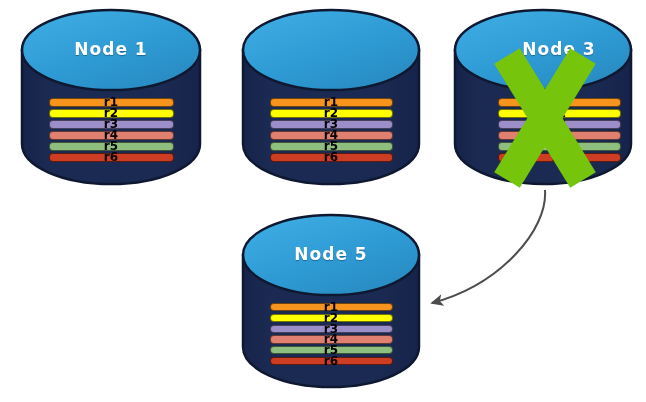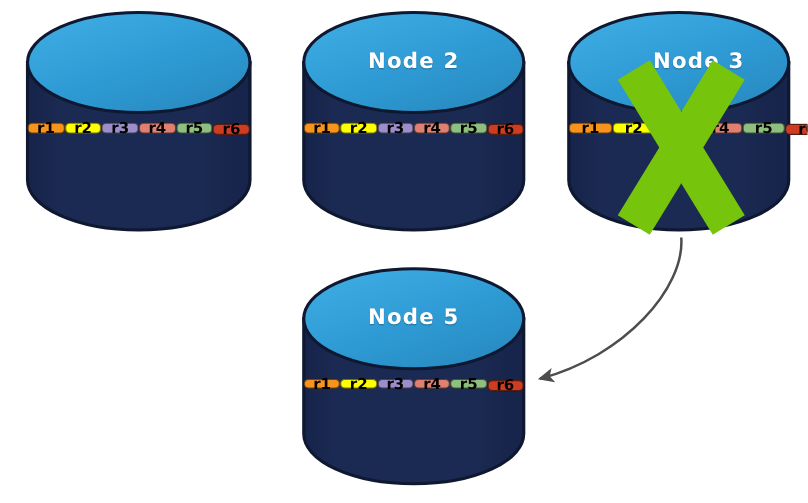--- a/index.html
+++ b/index.html
@@ -43,21 +43,21 @@
     letter-spacing: 1px;
     text-shadow: 0 1px 1px rgba(0,0,0,0.30);
     pointer-events: none;
   }
 
   .rows {
     position: absolute;
     left: 0;
     width: 100%;
     display: flex;
-    flex-direction: row;
+    flex-direction: column;
     align-items: center;
   }
 
   .row-bar {
     position: relative;
     border-radius: 4px;
     border: 1px solid rgba(0,0,0,0.55);
     box-sizing: border-box;
     text-align: center;
     color: #000000;
@@ -98,20 +98,21 @@
             <stop offset="55%" stop-color="#2E9AD4"></stop>
             <stop offset="100%" stop-color="#2889BF"></stop>
           </linearGradient>
         </defs>
         <path d="M 0 42
      L 0 136
      A 89 40 0 0 0 178 136
      L 178 42 Z" fill="url(#bodyg0)" stroke="#0E1830" stroke-width="2.5"></path>
         <ellipse cx="89" cy="42" rx="89" ry="40" fill="url(#topg0)" stroke="#0E1830" stroke-width="2.5"></ellipse>
       </svg>
+      <div class="node-label" style="top: 31px;">Node 1</div>
       <div class="rows" style="top: 90px;">
         <div class="row-bar" style="background: rgb(247, 148, 30); width: 125px; height: 8.6px; line-height: 6.6px; margin-bottom: 2.5px;">r1</div>
         <div class="row-bar" style="background: rgb(255, 255, 0); width: 125px; height: 8.6px; line-height: 6.6px; margin-bottom: 2.5px;">r2</div>
         <div class="row-bar" style="background: rgb(155, 142, 201); width: 125px; height: 8.6px; line-height: 6.6px; margin-bottom: 2.5px;">r3</div>
         <div class="row-bar" style="background: rgb(224, 128, 112); width: 125px; height: 8.6px; line-height: 6.6px; margin-bottom: 2.5px;">r4</div>
         <div class="row-bar" style="background: rgb(143, 191, 127); width: 125px; height: 8.6px; line-height: 6.6px; margin-bottom: 2.5px;">r5</div>
         <div class="row-bar" style="background: rgb(204, 61, 35); width: 125px; height: 8.6px; line-height: 6.6px; margin-bottom: 0px;">r6</div>
       </div>
     </div>
     <div class="node" style="left: 243px; top: 8px; width: 176px; height: 178px;">
@@ -128,21 +129,20 @@
             <stop offset="55%" stop-color="#2E9AD4"></stop>
             <stop offset="100%" stop-color="#2889BF"></stop>
           </linearGradient>
         </defs>
         <path d="M 0 42
      L 0 136
      A 88 40 0 0 0 176 136
      L 176 42 Z" fill="url(#bodyg1)" stroke="#0E1830" stroke-width="2.5"></path>
         <ellipse cx="88" cy="42" rx="88" ry="40" fill="url(#topg1)" stroke="#0E1830" stroke-width="2.5"></ellipse>
       </svg>
-      <div class="node-label" style="top: 31px;">Node 2</div>
       <div class="rows" style="top: 90px;">
         <div class="row-bar" style="background: rgb(247, 148, 30); width: 123px; height: 8.6px; line-height: 6.6px; margin-bottom: 2.5px;">r1</div>
         <div class="row-bar" style="background: rgb(255, 255, 0); width: 123px; height: 8.6px; line-height: 6.6px; margin-bottom: 2.5px;">r2</div>
         <div class="row-bar" style="background: rgb(155, 142, 201); width: 123px; height: 8.6px; line-height: 6.6px; margin-bottom: 2.5px;">r3</div>
         <div class="row-bar" style="background: rgb(224, 128, 112); width: 123px; height: 8.6px; line-height: 6.6px; margin-bottom: 2.5px;">r4</div>
         <div class="row-bar" style="background: rgb(143, 191, 127); width: 123px; height: 8.6px; line-height: 6.6px; margin-bottom: 2.5px;">r5</div>
         <div class="row-bar" style="background: rgb(204, 61, 35); width: 123px; height: 8.6px; line-height: 6.6px; margin-bottom: 0px;">r6</div>
       </div>
     </div>
     <div class="node" style="left: 455px; top: 8px; width: 176px; height: 178px; padding-left: 32px;">

